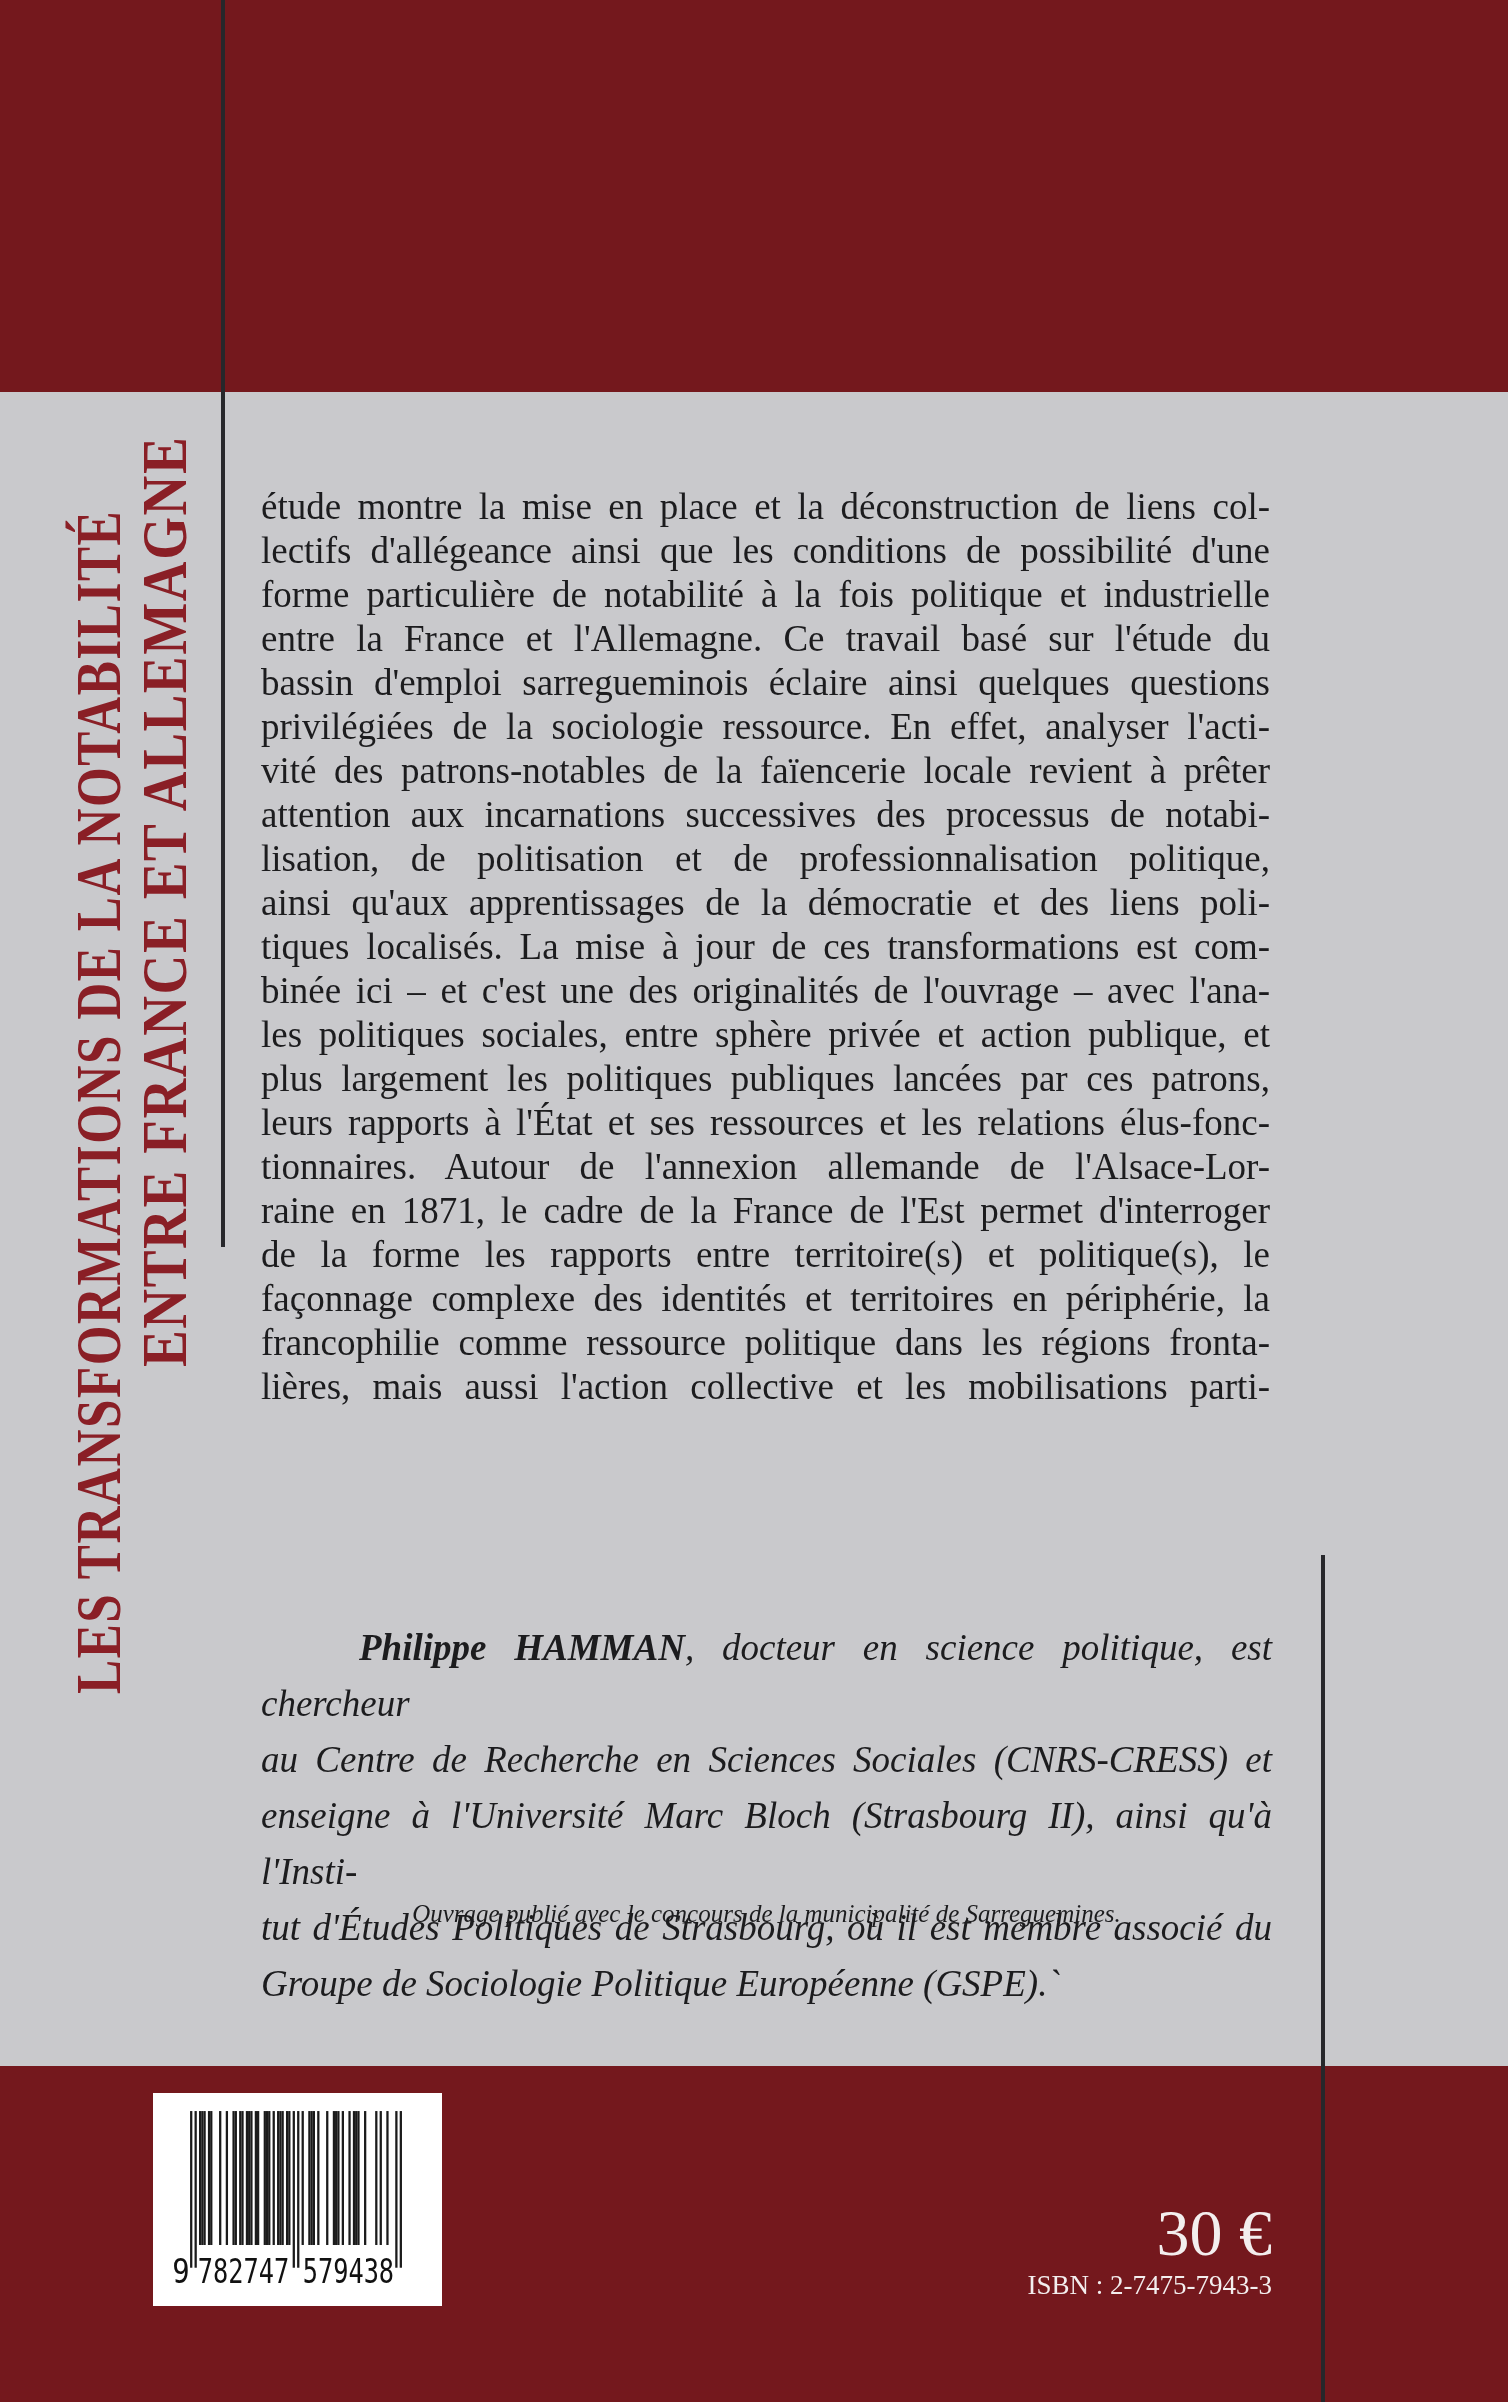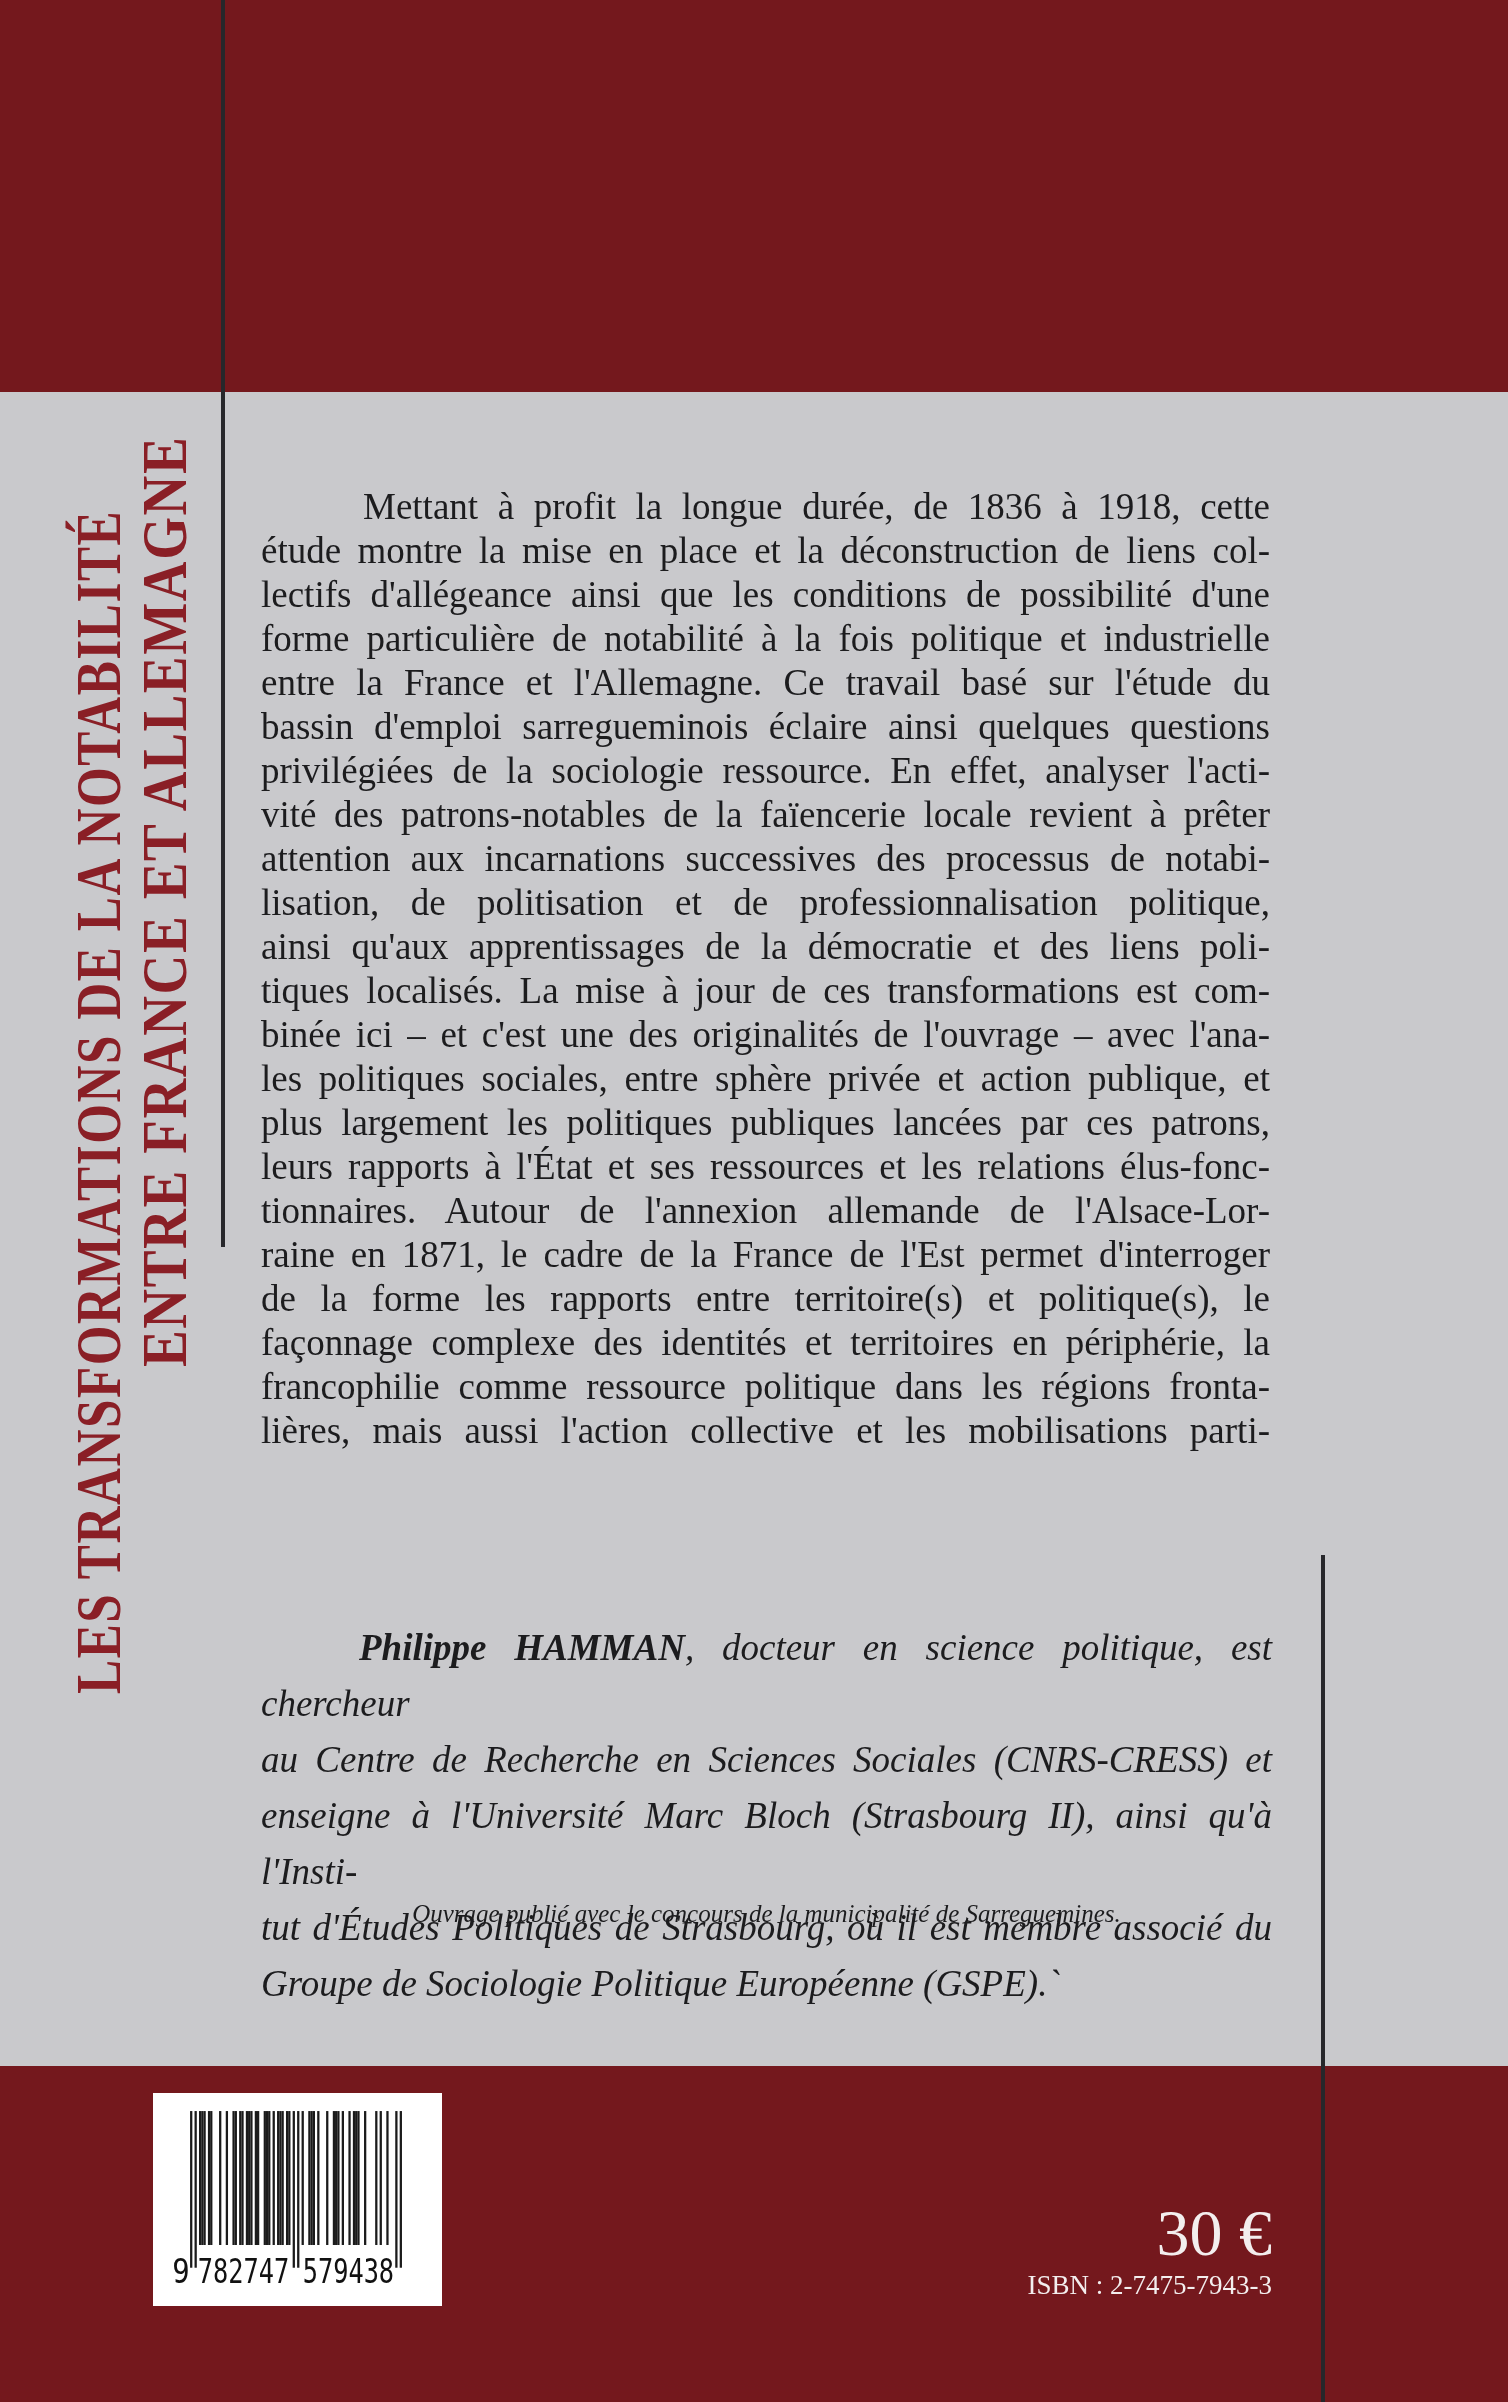--- a/index.html
+++ b/index.html
@@ -67,21 +67,20 @@
 <div class="cover">
   <div class="band band-top"></div>
   <div class="band band-bottom"></div>
   <div class="rule rule-left"></div>
   <div class="rule rule-right"></div>
 
   <div class="vcol vcol1">LES TRANSFORMATIONS DE LA NOTABILITÉ</div>
   <div class="vcol vcol2">ENTRE FRANCE ET ALLEMAGNE</div>
 
   <div class="synopsis">
-      <div class="tline first">Mettant à profit la longue durée, de 1836 à 1918, cette</div>
       <div class="tline">étude montre la mise en place et la déconstruction de liens col-</div>
       <div class="tline">lectifs d'allégeance ainsi que les conditions de possibilité d'une</div>
       <div class="tline">forme particulière de notabilité à la fois politique et industrielle</div>
       <div class="tline">entre la France et l'Allemagne. Ce travail basé sur l'étude du</div>
       <div class="tline">bassin d'emploi sarregueminois éclaire ainsi quelques questions</div>
       <div class="tline">privilégiées de la sociologie ressource. En effet, analyser l'acti-</div>
       <div class="tline">vité des patrons-notables de la faïencerie locale revient à prêter</div>
       <div class="tline">attention aux incarnations successives des processus de notabi-</div>
       <div class="tline">lisation, de politisation et de professionnalisation politique,</div>
       <div class="tline">ainsi qu'aux apprentissages de la démocratie et des liens poli-</div>

